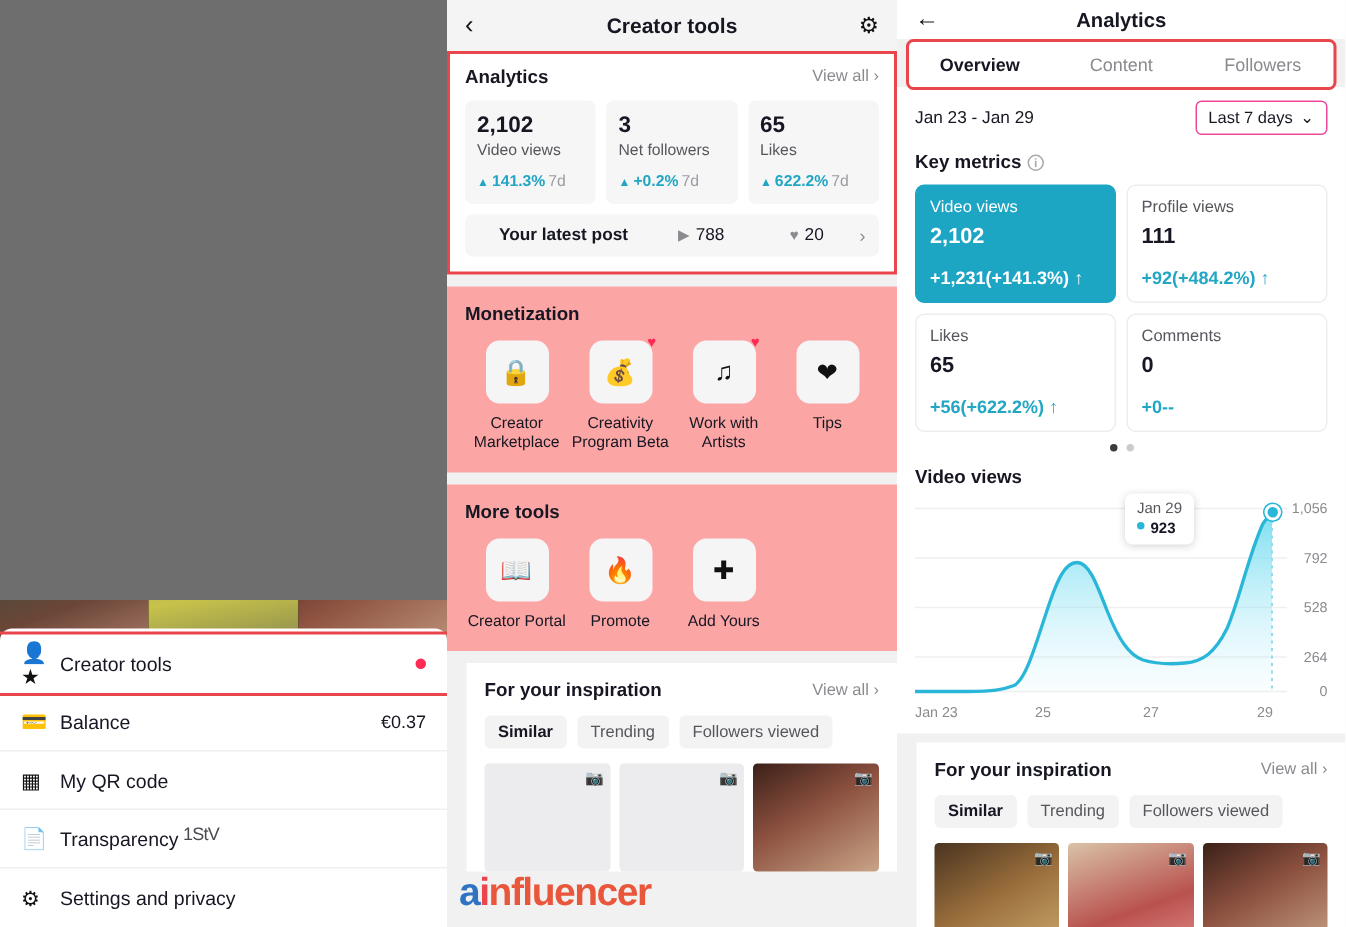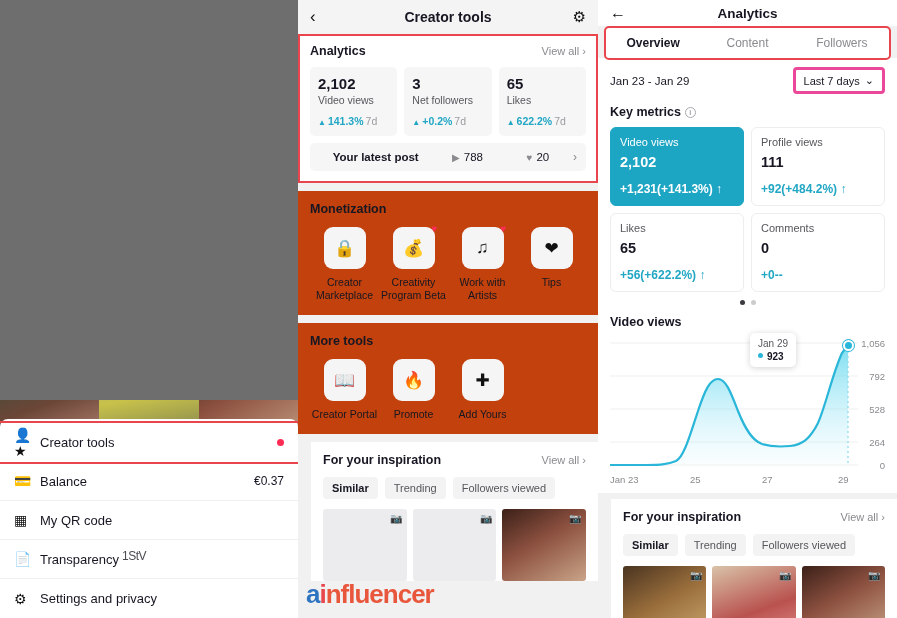--- a/index.html
+++ b/index.html
@@ -147,21 +147,21 @@
 
   .latest {
     display: flex; align-items: center; background: #f6f6f7; border-radius: 5px;
     margin-top: 7px; padding: 7px 9px; font-size: 11.5px; color: #161722; text-align: center;
   }
   .latest .l-lbl { font-weight: 700; width: 116px; }
   .latest .l-stat { width: 72px; }
   .latest .l-stat .g { color: #8a8a8f; margin-right: 4px; font-size: 10px; }
   .latest .l-arrow { margin-left: auto; color: #8a8a8f; font-size: 12px; }
 
-  .sec { background: #c2410c; margin-top: 8px; padding: 11px 12px 13px; }
+  .sec { background: #fca5a5; margin-top: 8px; padding: 11px 12px 13px; }
   .sec-title { font-size: 12.5px; font-weight: 700; color: #161722; }
   .tool-grid { display: flex; margin-top: 11px; }
   .tool { width: 25%; text-align: center; position: relative; }
   .tool .tile {
     width: 42px; height: 42px; margin: 0 auto; background: #f5f5f6; border-radius: 9px;
     display: flex; align-items: center; justify-content: center; font-size: 17px; color: #111;
     position: relative;
   }
   .tool .tile .heart {
     position: absolute; right: -3px; top: -4px; color: #fe2c55; font-size: 10px;
@@ -192,21 +192,21 @@
 
   .an-tabs { display: flex; background: #fff; height: 30px; align-items: center; margin: 2px 8px 0; }
   .an-tabs .tb { flex: 1; text-align: center; font-size: 12px; color: #8a8a8f; }
   .an-tabs .tb.on { color: #161722; font-weight: 700; text-align: center; }
   .tabs-hl { outline: 2px solid #e8454d; border-radius: 3px; }
 
   .an-body { background: #fff; padding: 0 12px 10px; }
   .range-row { display: flex; align-items: center; justify-content: space-between; padding-top: 9px; }
   .range-lbl { font-size: 11.5px; color: #161722; }
   .range-sel {
-    border: 3px solid #ec4899; border-radius: 4px; font-size: 11px; color: #161722;
+    border: 1px solid #ec4899; border-radius: 4px; font-size: 11px; color: #161722;
     padding: 4px 8px; display: flex; align-items: center; gap: 5px;
   }
   .km-title { font-size: 12.5px; font-weight: 700; color: #161722; margin-top: 11px; display: flex; align-items: center; gap: 4px;}
   .km-info { width: 11px; height: 11px; border: 1px solid #a9a9ae; border-radius: 50%; font-size: 8px; color: #a9a9ae; text-align: center; line-height: 10px; }
 
   .km-grid { display: grid; grid-template-columns: 1fr 1fr; gap: 7px; margin-top: 8px; }
   .km {
     border: 1px solid #ededef; border-radius: 6px; padding: 8px 9px 9px; background: #fff;
   }
   .km.active { background: #1da5c4; border-color: #1da5c4; }

